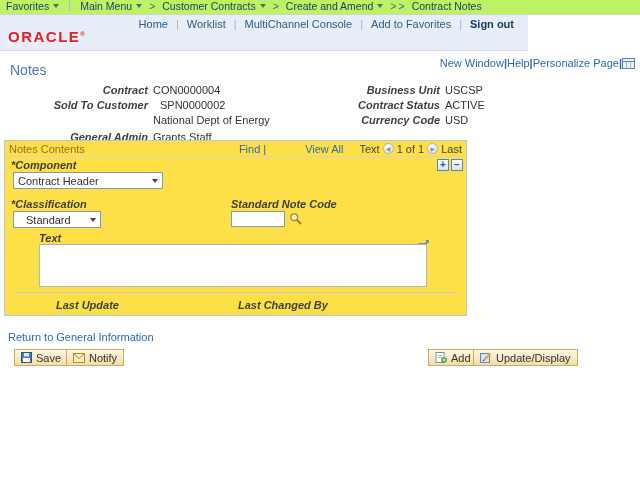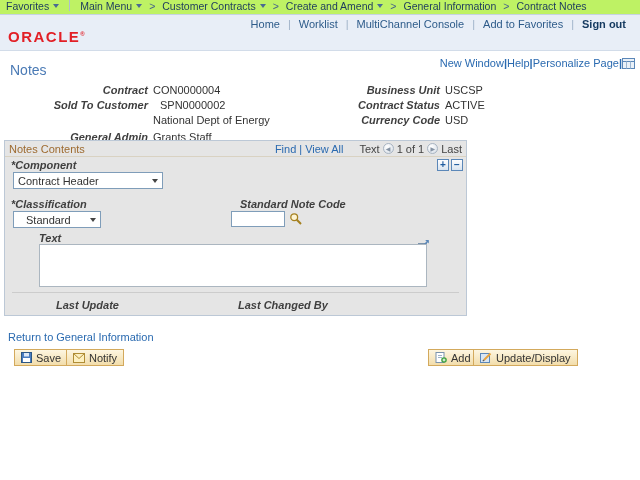--- a/index.html
+++ b/index.html
@@ -11,21 +11,21 @@
   .topbar { position:absolute; top:0; left:0; width:640px; height:15px;
             background:#bef264; border-bottom:1px solid #c6d3e3;
             display:flex; align-items:flex-start; font-size:10.5px; color:#1c3a5e; }
   .bc-item { display:inline-flex; align-items:center; gap:4px; padding:0 6px; cursor:default; white-space:nowrap; }
   .bc-sep { color:#44618a; padding:0 1px; }
   .caret { width:0; height:0; border-left:3px solid transparent; border-right:3px solid transparent;
            border-top:4px solid #4a6a92; display:inline-block; }
   .vdiv { width:1px; height:11px; background:#aebdd0; margin:0 4px; }
 
   
-  .banner { position:absolute; top:15px; left:0; width:640px; height:36px;
+  .banner { position:absolute; top:15px; left:0; width:528px; height:36px;
             background:#e8eef7; border-bottom:1px solid #d2dce9; }
   .banner-links { position:absolute; top:3px; right:6px; display:flex; align-items:center;
                   font-size:11px; color:#2d5b8a; }
   .banner-links .blink { padding:0 8px; cursor:pointer; white-space:nowrap; }
   .banner-links .bpipe { color:#9fb2c8; }
   .signout { font-weight:bold; color:#14395f; padding:0 8px; cursor:pointer; }
   .logo { position:absolute; left:8px; bottom:5px; color:#e21f26; font-weight:bold;
           font-size:15px; letter-spacing:1.5px; }
   .logo sup { font-size:6px; letter-spacing:0; }
 
@@ -36,26 +36,26 @@
   .ppipe { color:#2a6ab0; font-weight:bold; }
 
   .page-title { position:absolute; left:10px; top:62px; font-size:14px; color:#4a7ab5; }
 
   
   .flabel { position:absolute; font-weight:bold; color:#3f3f3f; text-align:right; white-space:nowrap;font-style:italic; }
   .fvalue { position:absolute; color:#333; white-space:nowrap; }
 
   
   .groupbox { position:absolute; left:4px; top:140px; width:463px; height:176px;
-              border:1px solid #bcc8d6; background:#e5e5e5; }
+              border:1px solid #bcc8d6; background:#fde047; }
   .gb-header { position:absolute; top:0; left:0; right:0; height:16px;
                border-bottom:1px solid #d9d2c2; display:flex; align-items:center; padding:0 4px; }
   .gb-title { color:#9e6b30; }
   .gb-nav { margin-left:auto; display:flex; align-items:center; }
-  .gb-link { color:#2a6ab0; cursor:pointer; }
+  .gb-link { color:#2a6ab0; cursor:pointer;margin-left:36px; }
   .gb-pipe { color:#2a6ab0; padding:0 3px; }
   .pager { display:flex; align-items:center; gap:3px; margin-left:16px; color:#444; }
   .pager-btn { width:11px; height:11px; border-radius:50%; border:1px solid #a8b4c2;
                background:radial-gradient(circle at 35% 30%, #ffffff, #d4dce6);
                display:inline-flex; align-items:center; justify-content:center;
                font-size:6px; color:#8593a4; cursor:pointer; }
   .rowactions { position:absolute; top:18px; right:3px; display:flex; gap:2px; }
   .rowact-btn { width:12px; height:12px; border:1px solid #5b87b8; color:#1d5a9e;
                 background:linear-gradient(#fdfdfe,#d9e4ef); font-weight:bold; font-size:10px;
                 line-height:10px; text-align:center; cursor:pointer; }
@@ -98,23 +98,20 @@
     <span class="bc-item">
       <span>Customer Contracts</span>
       <span class="caret"></span>
     </span>
     <span class="bc-sep">&gt;</span>
     <span class="bc-item">
       <span>Create and Amend</span>
       <span class="caret"></span>
     </span>
     <span class="bc-sep">&gt;</span>
-    <span class="bc-item">
-      <span>General Information</span>
-    </span>
     <span class="bc-sep">&gt;</span>
     <span class="bc-item">
       <span>Contract Notes</span>
     </span>
   </div>
 
   <div class="banner">
     <div class="banner-links">
       <span class="blink">Home</span>
       <span class="bpipe">|</span>
@@ -196,21 +193,21 @@
       <span>Contract Header</span>
       <span class="sel-arrow"></span>
     </div>
 
     <span class="flabel" style="left:6px; top:57px; text-align:left;">*Classification</span>
     <div class="ps-select" style="left:8px; top:70px; width:88px;padding-left:12px;">
       <span>Standard</span>
       <span class="sel-arrow"></span>
     </div>
 
-    <span class="flabel" style="left:235px; top:57px; text-align:center;">Standard Note Code</span>
+    <span class="flabel" style="left:226px; top:57px; text-align:center;">Standard Note Code</span>
     <input class="ps-input" style="left: 226px; top: 70px; width: 54px;" value="">
     <span class="icon-btn" style="position:absolute; left:284px; top:71px;">
       <svg width="14" height="14">
           <circle cx="5.2" cy="5.2" r="3.4" fill="#fdf4d2" stroke="#a5801f" stroke-width="1.3"></circle>
           <line x1="7.8" y1="7.8" x2="12" y2="12" stroke="#a5801f" stroke-width="2"></line>
         </svg>
     </span>
 
     <span class="flabel" style="left:34px; top:91px; text-align:left;">Text</span>
     <span class="icon-btn" style="position:absolute; left:413px; top:99px;">

